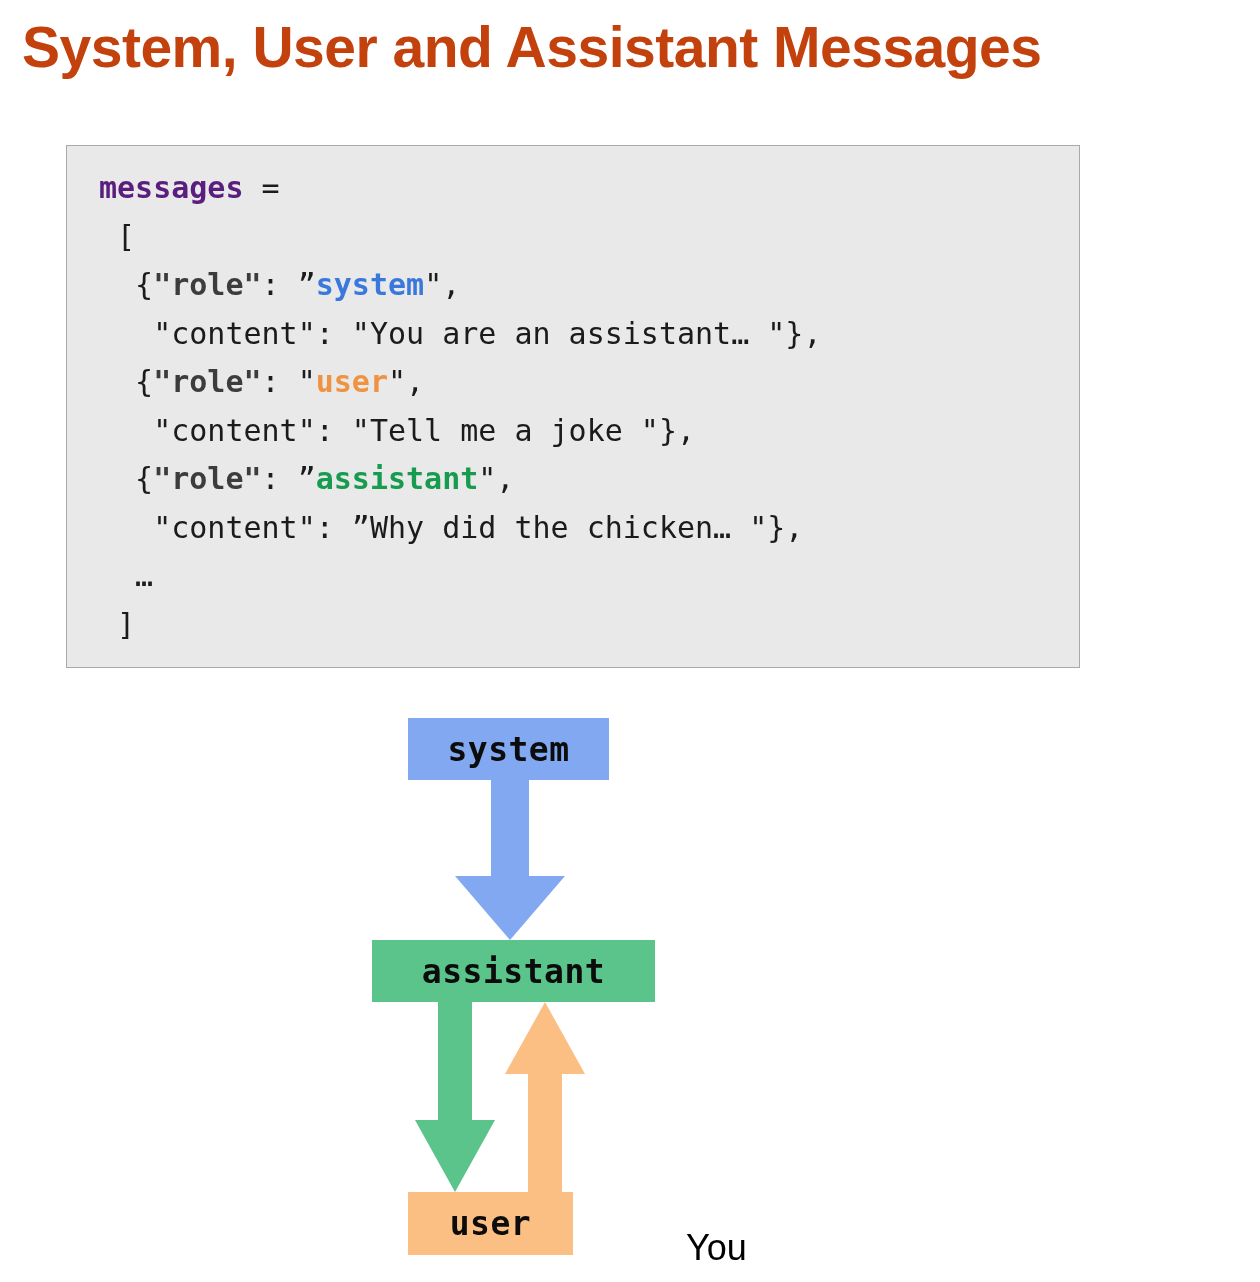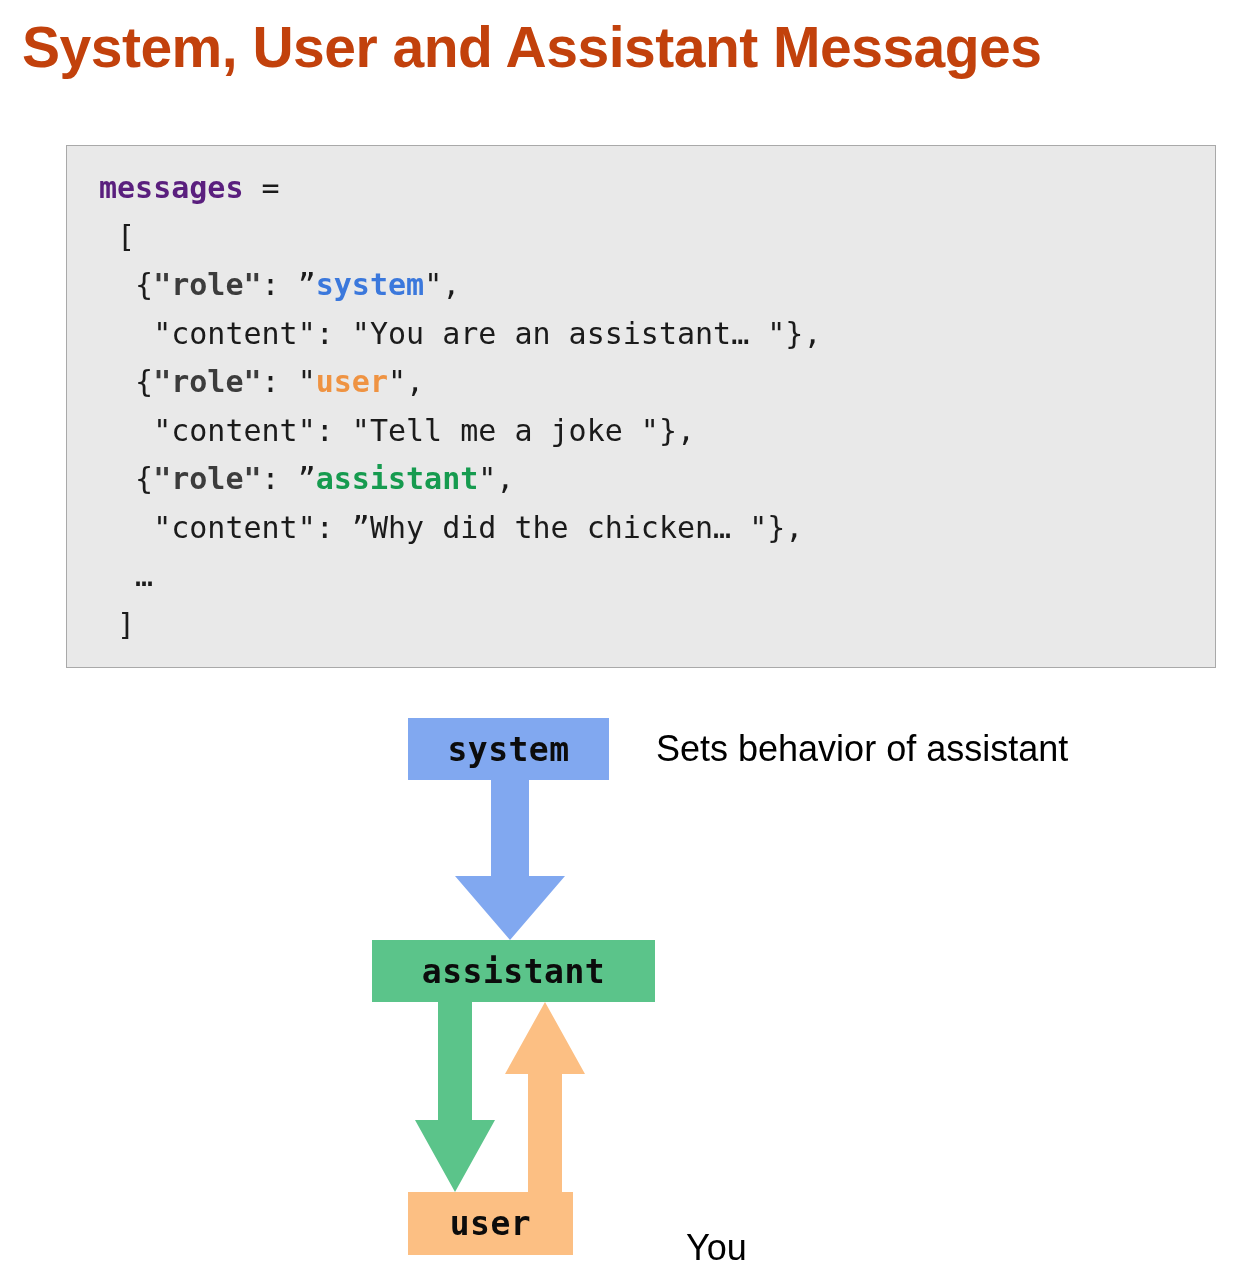--- a/index.html
+++ b/index.html
@@ -26,21 +26,21 @@
     color: #c2410c;
     white-space: nowrap;
     font-family: "Liberation Sans", sans-serif;
   }
 
   
   #code-block {
     position: absolute;
     left: 66px;
     top: 145px;
-    width: 1150px;
+    width: 1014px;
     height: 523px;
     background: #e9e9e9;
     border: 1px solid #a9a9a9;
     box-sizing: border-box;
   }
   #code-listing {
     position: absolute;
     left: 32px;
     top: 18px;
     font-family: "DejaVu Sans Mono", "Liberation Mono", monospace;
@@ -101,21 +101,20 @@
 
 <div id="slide-title">System, User and Assistant Messages</div>
 
 <div id="code-block" style="background: rgb(233, 233, 233); border-color: rgb(169, 169, 169);">
   <div id="code-listing"><div class="code-line"><span class="tok-var">messages</span><span class="tok-plain"> =</span></div><div class="code-line"><span class="tok-plain"> [</span></div><div class="code-line"><span class="tok-plain">  {</span><span class="tok-key">"role"</span><span class="tok-plain">: ”</span><span class="tok-system">system</span><span class="tok-plain">",</span></div><div class="code-line"><span class="tok-plain">   "content": "You are an assistant… "},</span></div><div class="code-line"><span class="tok-plain">  {</span><span class="tok-key">"role"</span><span class="tok-plain">: "</span><span class="tok-user">user</span><span class="tok-plain">",</span></div><div class="code-line"><span class="tok-plain">   "content": "Tell me a joke "},</span></div><div class="code-line"><span class="tok-plain">  {</span><span class="tok-key">"role"</span><span class="tok-plain">: ”</span><span class="tok-assistant">assistant</span><span class="tok-plain">",</span></div><div class="code-line"><span class="tok-plain">   "content": ”Why did the chicken… "},</span></div><div class="code-line"><span class="tok-plain">  …</span></div><div class="code-line"><span class="tok-plain"> ]</span></div></div>
 </div>
 
 <div id="diagram">
 
   <div class="role-box" id="box-system" style="background: rgb(129, 168, 240);">system</div>
-  <div class="role-caption" id="caption-system">Sets behavior of assistant</div>
 
   <svg class="arrow-svg" id="arrow-system-to-assistant" viewBox="0 0 110 160" preserveAspectRatio="none">
     <polygon points="36,0 74,0 74,96 110,96 55,160 0,96 36,96" fill="#81a8f0"></polygon>
   </svg>
 
   <div class="role-box" id="box-assistant" style="background: rgb(91, 196, 138);">assistant</div>
 
   <svg class="arrow-svg" id="arrow-assistant-to-user" viewBox="0 0 80 190" preserveAspectRatio="none">
     <polygon points="23,0 57,0 57,118 80,118 40,190 0,118 23,118" fill="#5bc48a"></polygon>
   </svg>

